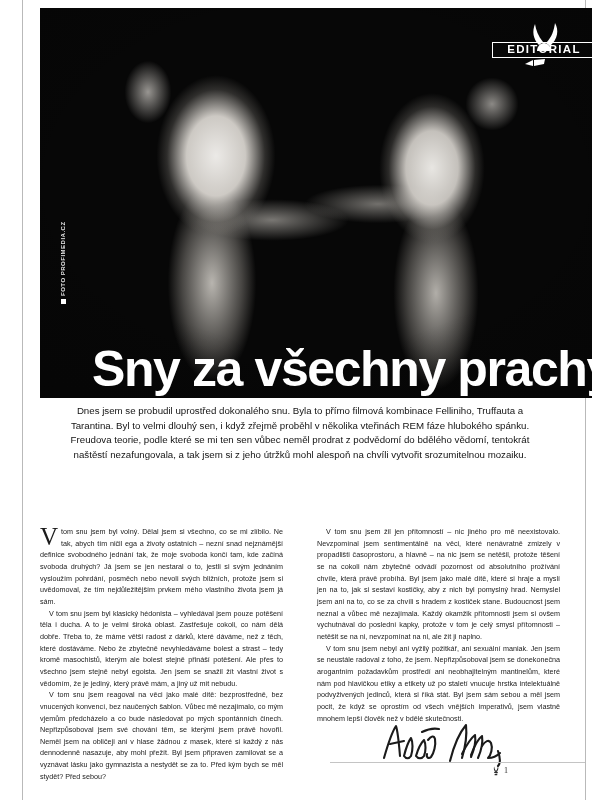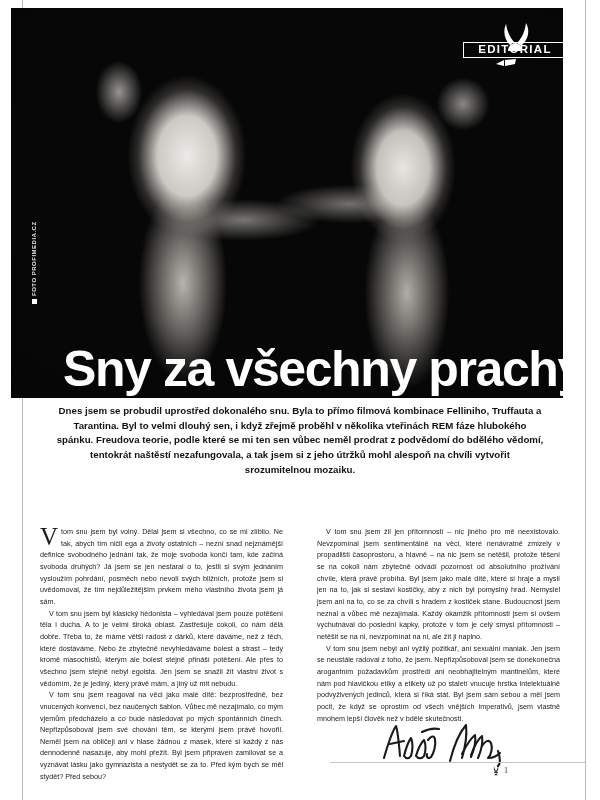--- a/index.html
+++ b/index.html
@@ -30,21 +30,21 @@
     width: 1px;
     height: 800px;
     background: #b9b9b9;
   }
   .gutter-rule.left  { left: 22px; }
   .gutter-rule.right { left: 585px; }
 
   
   .hero {
     position: absolute;
-    left: 11px;
+    left: 40px;
     top: 8px;
     width: 552px;
     height: 390px;
     background: #070707;
     overflow: hidden;
   }
   .hero-photo {
     position: absolute;
     inset: 0;
     background:
@@ -144,21 +144,21 @@
   }
 
   
   .deck {
     position: absolute;
     left: 56px;
     top: 404px;
     width: 488px;
     text-align: center;
     font-size: 9.7px;
-    font-weight: bold;
+    font-weight: normal;
     line-height: 1.52;
     color: #131313;
     font-family: "Liberation Sans", sans-serif;
   }
 
   
   .columns {
     position: absolute;
     left: 40px;
     top: 478px;

